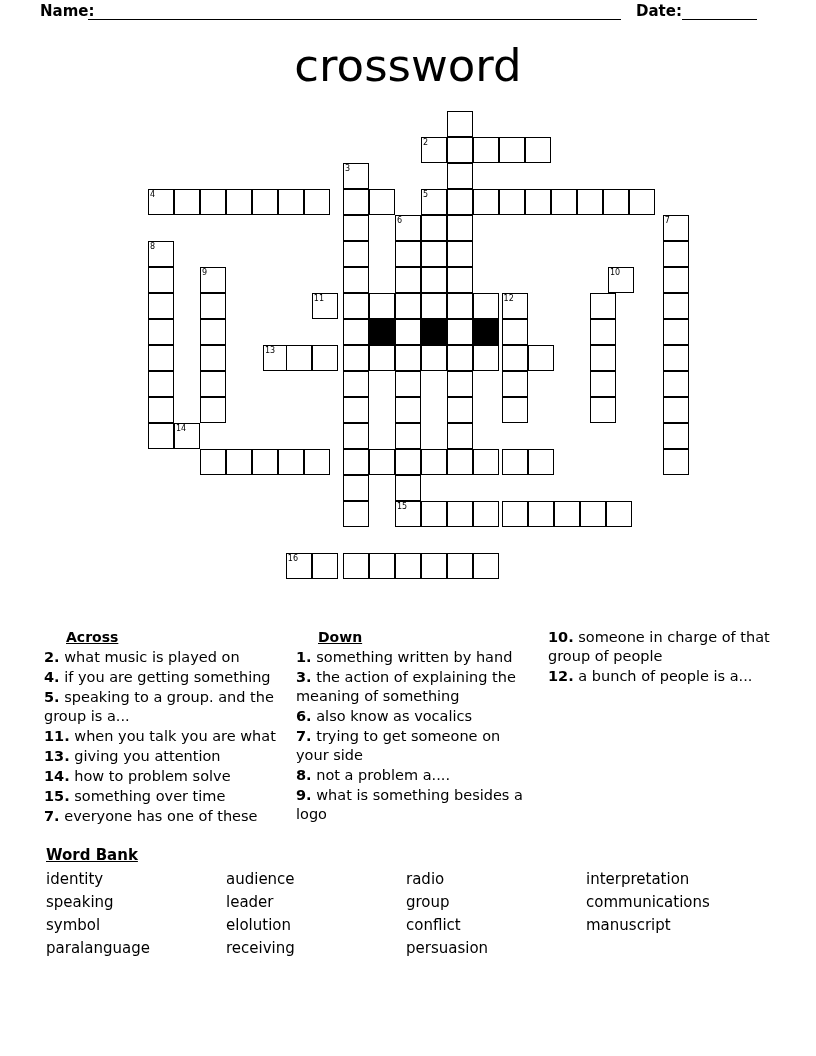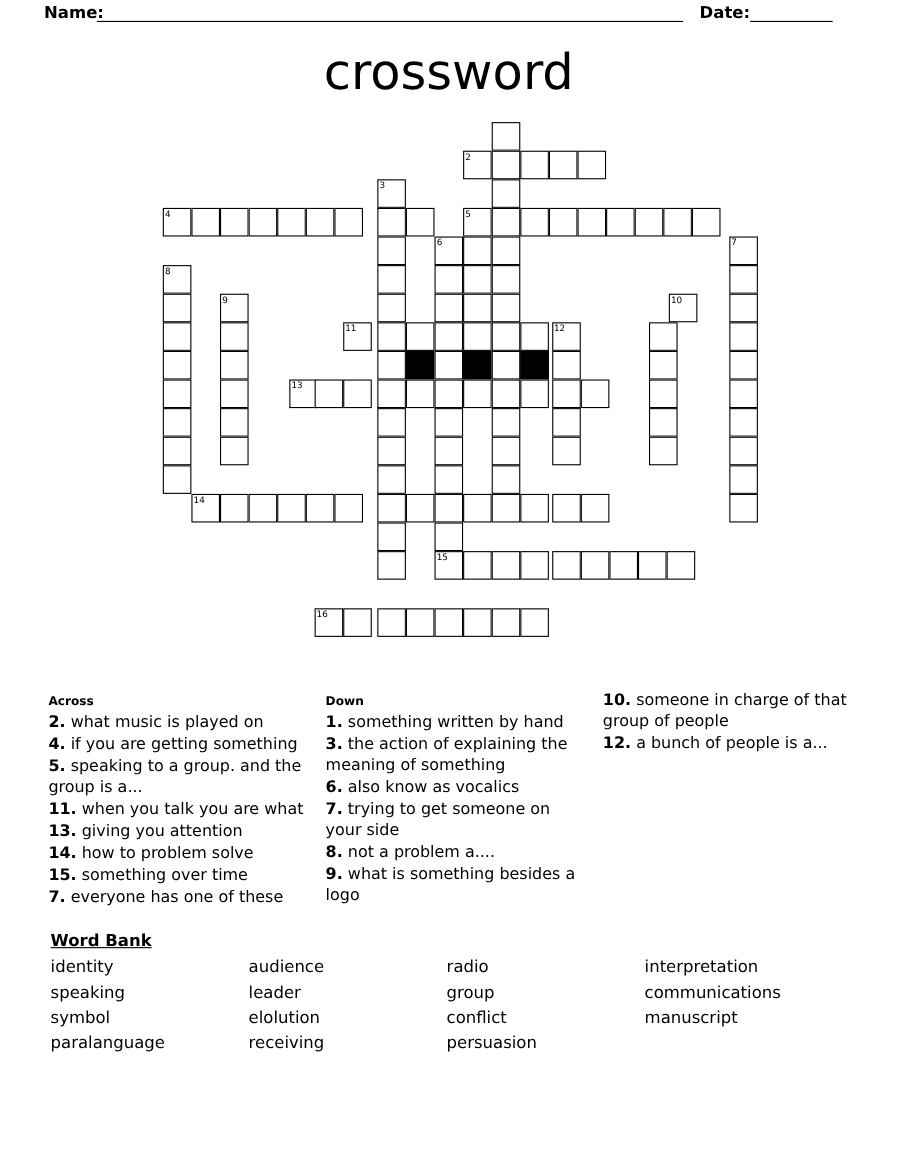--- a/index.html
+++ b/index.html
@@ -67,22 +67,23 @@
     width: 740px; height: 210px;
     column-count: 3; column-gap: 16px; column-fill: auto;
     font-size: 14.5px; line-height: 19px;
   }
   .clue, .clue-head {
     margin: 0 0 1px 0;
     break-inside: avoid;
     font-family: "DejaVu Sans", sans-serif;
   }
   .clue-head {
-    font-weight: bold; font-size: 11px;
+    font-weight: bold; text-decoration: underline; font-size: 14px;
     margin-bottom: 1px;
+    margin-left: 22px;
   }
   .clue .cnum { font-weight: bold; }
 
   
   #wordbank { position: absolute; left: 46px; top: 846px; width: 740px; }
   #wb-title {
     font-weight: bold; text-decoration: underline; font-size: 15px;
     font-family: "DejaVu Sans", sans-serif; margin-bottom: 4px;
   }
   #wb-grid {
@@ -227,21 +228,21 @@
     <div class="cell" style="left: 395px; top: 397px;"></div>
     <div class="cell" style="left: 447px; top: 397px;"></div>
     <div class="cell" style="left: 501.6px; top: 397px;"></div>
     <div class="cell" style="left: 590px; top: 397px;"></div>
     <div class="cell" style="left: 662.8px; top: 397px;"></div>
     <div class="cell" style="left: 148px; top: 423px;"></div>
     <div class="cell" style="left: 343px; top: 423px;"></div>
     <div class="cell" style="left: 395px; top: 423px;"></div>
     <div class="cell" style="left: 447px; top: 423px;"></div>
     <div class="cell" style="left: 662.8px; top: 423px;"></div>
-    <div class="cell" style="left: 174px; top: 449px;">
+    <div class="cell" style="left: 174px; top: 423px;">
       <span class="num">14</span>
     </div>
     <div class="cell" style="left: 200px; top: 449px;"></div>
     <div class="cell" style="left: 226px; top: 449px;"></div>
     <div class="cell" style="left: 252px; top: 449px;"></div>
     <div class="cell" style="left: 278px; top: 449px;"></div>
     <div class="cell" style="left: 304px; top: 449px;"></div>
     <div class="cell" style="left: 343px; top: 449px;"></div>
     <div class="cell" style="left: 369px; top: 449px;"></div>
     <div class="cell" style="left: 395px; top: 449px;"></div>

